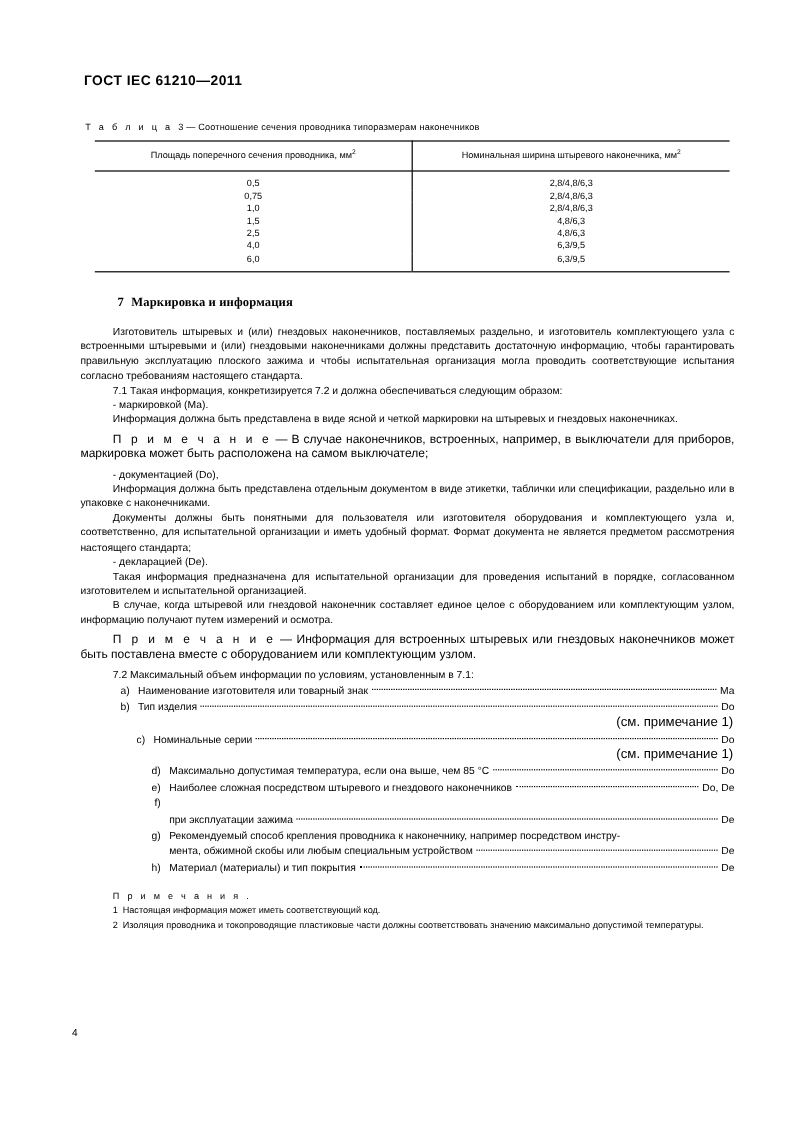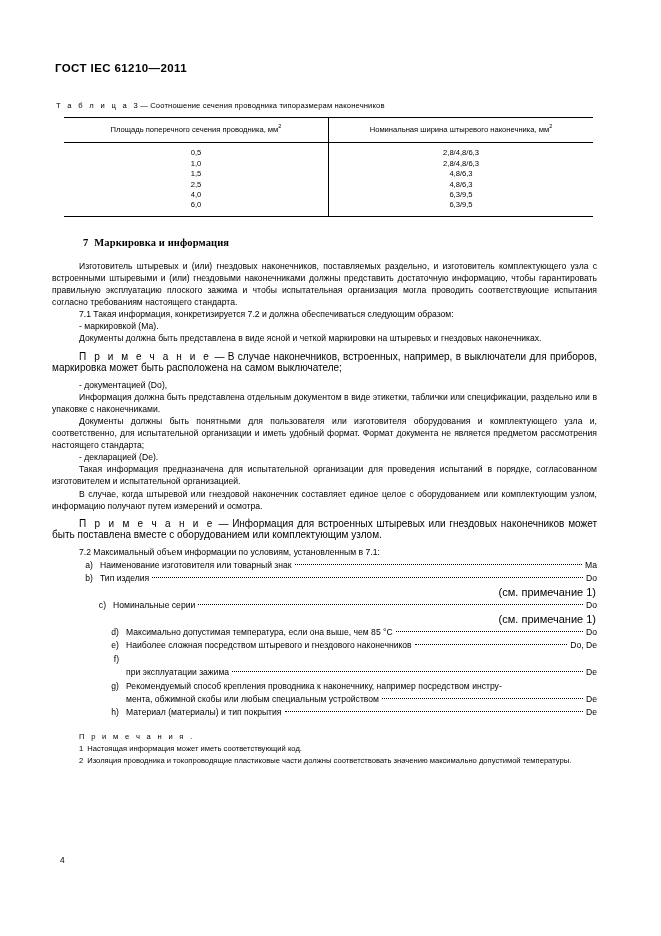--- a/index.html
+++ b/index.html
@@ -14,21 +14,21 @@
   .page {
     position: relative;
     width: 661px;
     height: 936px;
     background: #ffffff;
     box-sizing: border-box;
     overflow: hidden;
   }
   .content {
     position: absolute;
-    left: 52px;
+    left: 67px;
     top: 0;
     width: 545px;
   }
 
   
   .doc-header {
     font-size: 11.5px;
     font-weight: bold;
     letter-spacing: 0.4px;
     padding-top: 62px;
@@ -201,20 +201,24 @@
           <th class="lft" style="width:50%"><span>Площадь поперечного сечения проводника, мм</span><sup>2</sup></th>
           <th style="width:50%"><span>Номинальная ширина штыревого наконечника, мм</span><sup>2</sup></th>
         </tr>
       </thead>
       <tbody>
         <tr>
             <td class="lft">0,5</td>
             <td>2,8/4,8/6,3</td>
           </tr>
         <tr>
+            <td class="lft">0,75</td>
+            <td>2,8/4,8/6,3</td>
+          </tr>
+        <tr>
             <td class="lft">1,0</td>
             <td>2,8/4,8/6,3</td>
           </tr>
         <tr>
             <td class="lft">1,5</td>
             <td>4,8/6,3</td>
           </tr>
         <tr>
             <td class="lft">2,5</td>
             <td>4,8/6,3</td>
@@ -239,21 +243,21 @@
     <h2 class="section"><span class="num">7</span><span>Маркировка и информация</span></h2>
 
     <div class="body">
 
       <p class="tx ind">Изготовитель штыревых и (или) гнездовых наконечников, поставляемых раздельно, и изготовитель комплектующего узла с встроенными штыревыми и (или) гнездовыми наконечниками должны представить достаточную информацию, чтобы гарантировать правильную эксплуатацию плоского зажима и чтобы испытательная организация могла проводить соответствующие испытания согласно требованиям настоящего стандарта.</p>
 
       <p class="tx ind">7.1  Такая информация, конкретизируется 7.2 и должна обеспечиваться следующим образом:</p>
 
       <p class="tx ind">- маркировкой (Ма).</p>
 
-      <p class="tx ind">Документы должна быть представлена в виде ясной и четкой маркировки на штыревых и гнездовых наконечниках.</p>
+      <p class="tx ind">Информация должна быть представлена в виде ясной и четкой маркировки на штыревых и гнездовых наконечниках.</p>
 
       <p class="note"><span class="sp">П р и м е ч а н и е</span> <span>—</span> <span>В случае наконечников, встроенных, например, в выключатели для приборов, маркировка может быть расположена на самом выключателе;</span></p>
 
       <p class="tx ind">- документацией (Do),</p>
 
       <p class="tx ind">Информация должна быть представлена отдельным документом в виде этикетки, таблички или спецификации, раздельно или в упаковке с наконечниками.</p>
 
       <p class="tx ind">Документы должны быть понятными для пользователя или изготовителя оборудования и комплектующего узла и, соответственно, для испытательной организации и иметь удобный формат. Формат документа не является предметом рассмотрения настоящего стандарта;</p>
 
       <p class="tx ind">- декларацией (De).</p>

